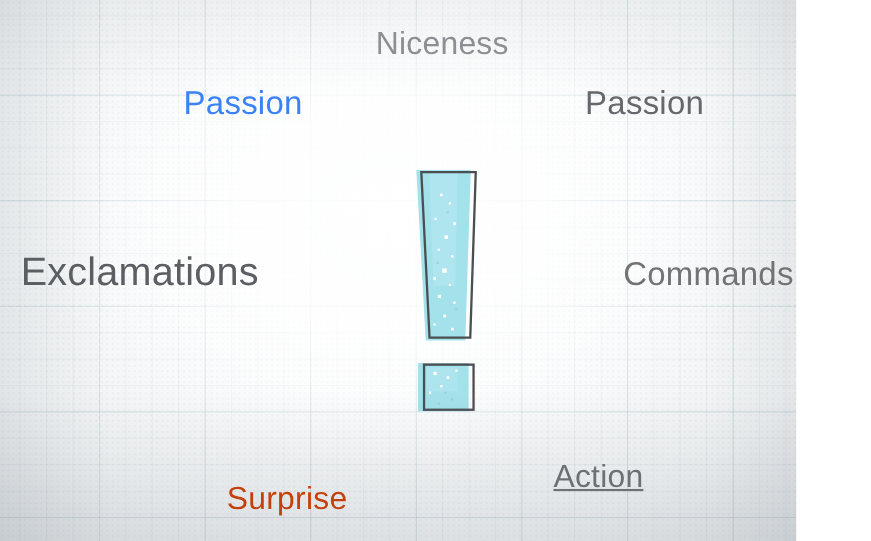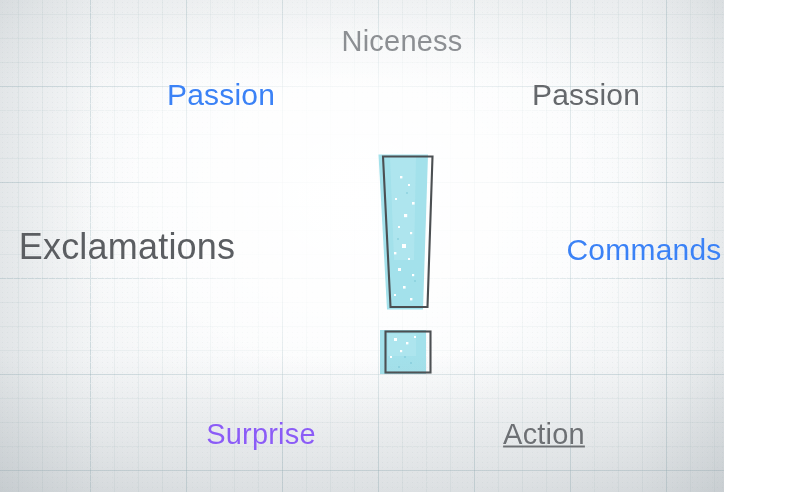--- a/index.html
+++ b/index.html
@@ -84,22 +84,22 @@
     letter-spacing: .2px;
     line-height: 1;
     transform: translate(-50%, -50%);
     text-shadow: 0 0 1px rgba(255,255,255,0.55);
   }
 
   #lbl-niceness     { left: 402px; top: 41px;  font-size: 29px; color: #8c8f93; }
   #lbl-passion      { left: 221px; top: 95px;  font-size: 30px; color: #3b82f6; }
   #lbl-volume       { left: 586px; top: 95px;  font-size: 30px; color: #65686c; }
   #lbl-exclamations { left: 127px; top: 247px; font-size: 36px; color: #5b5e62; }
-  #lbl-commands     { left: 644px; top: 250px; font-size: 30px; color: #3b82f6; }
-  #lbl-surprise     { left: 261px; top: 434px; font-size: 29px; color: #8b5cf6; }
+  #lbl-commands     { left: 644px; top: 250px; font-size: 30px; color: #737373; }
+  #lbl-surprise     { left: 261px; top: 454px; font-size: 29px; color: #c2410c; }
   #lbl-action       { left: 544px; top: 434px; font-size: 29px; color: #6d7074; text-decoration: underline; }
 
   
   #glyph {
     position: absolute;
     left: 360px;
     top: 140px;
     width: 90px;
     height: 250px;
   }

